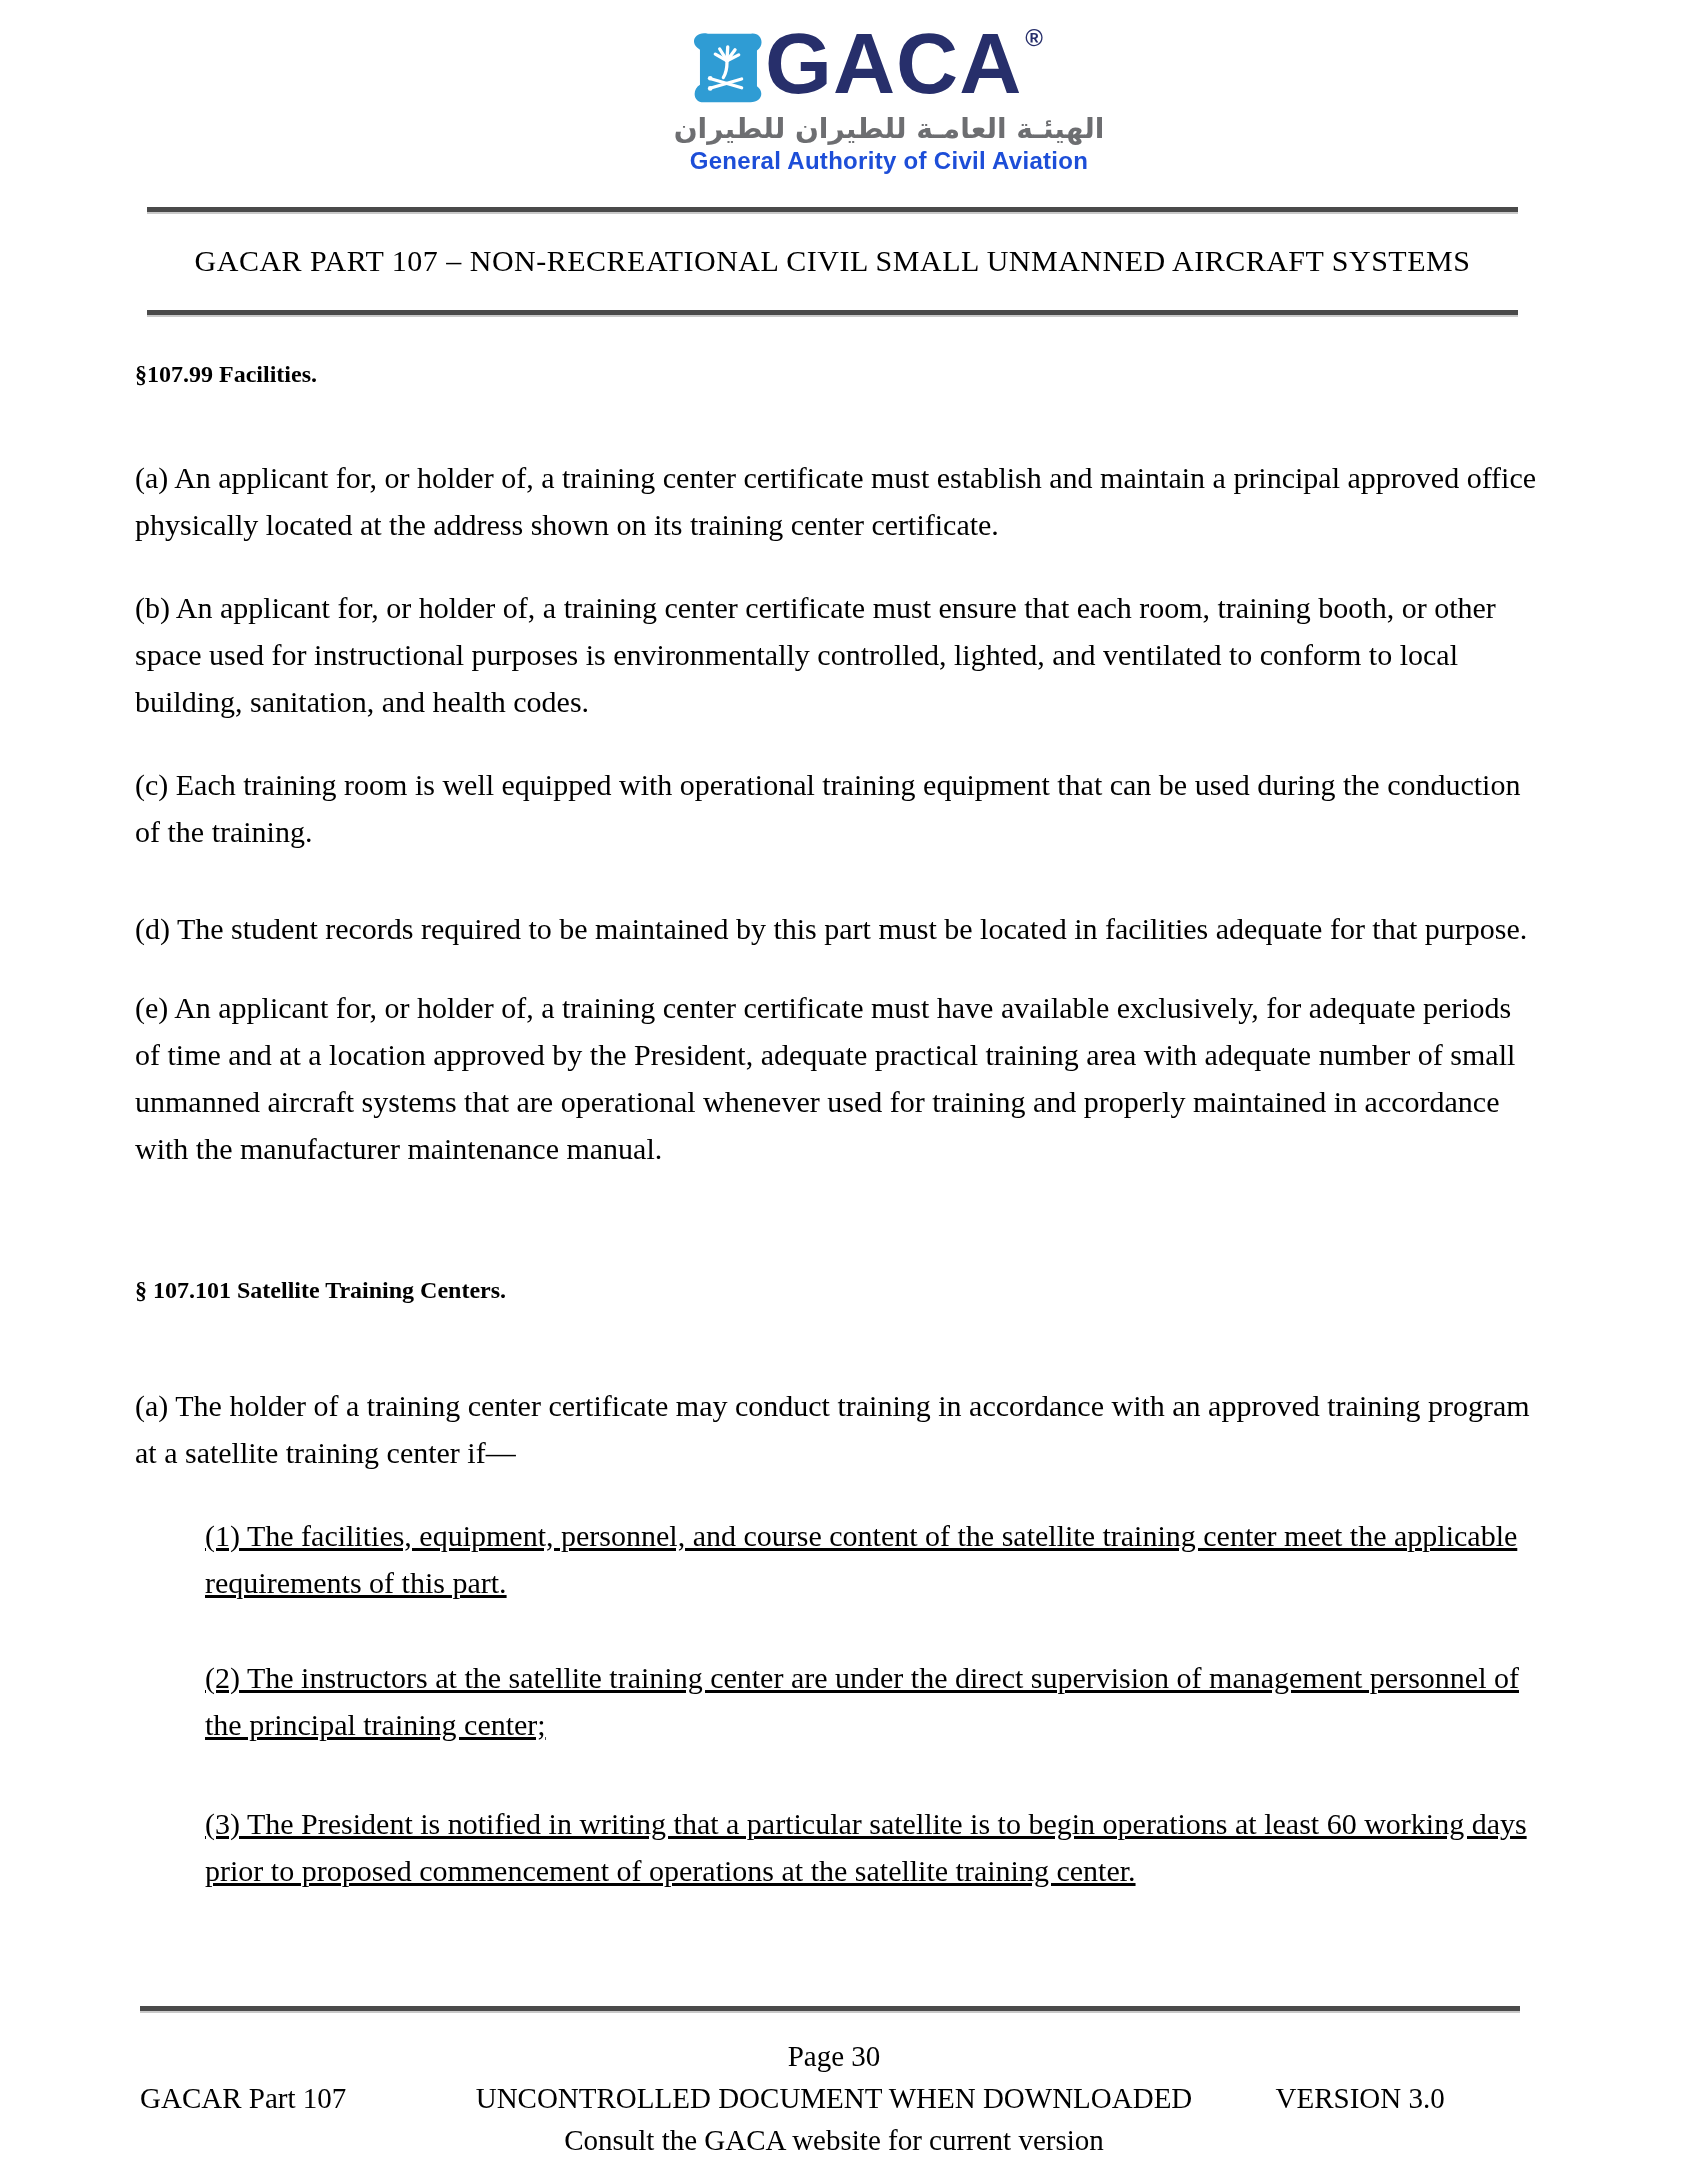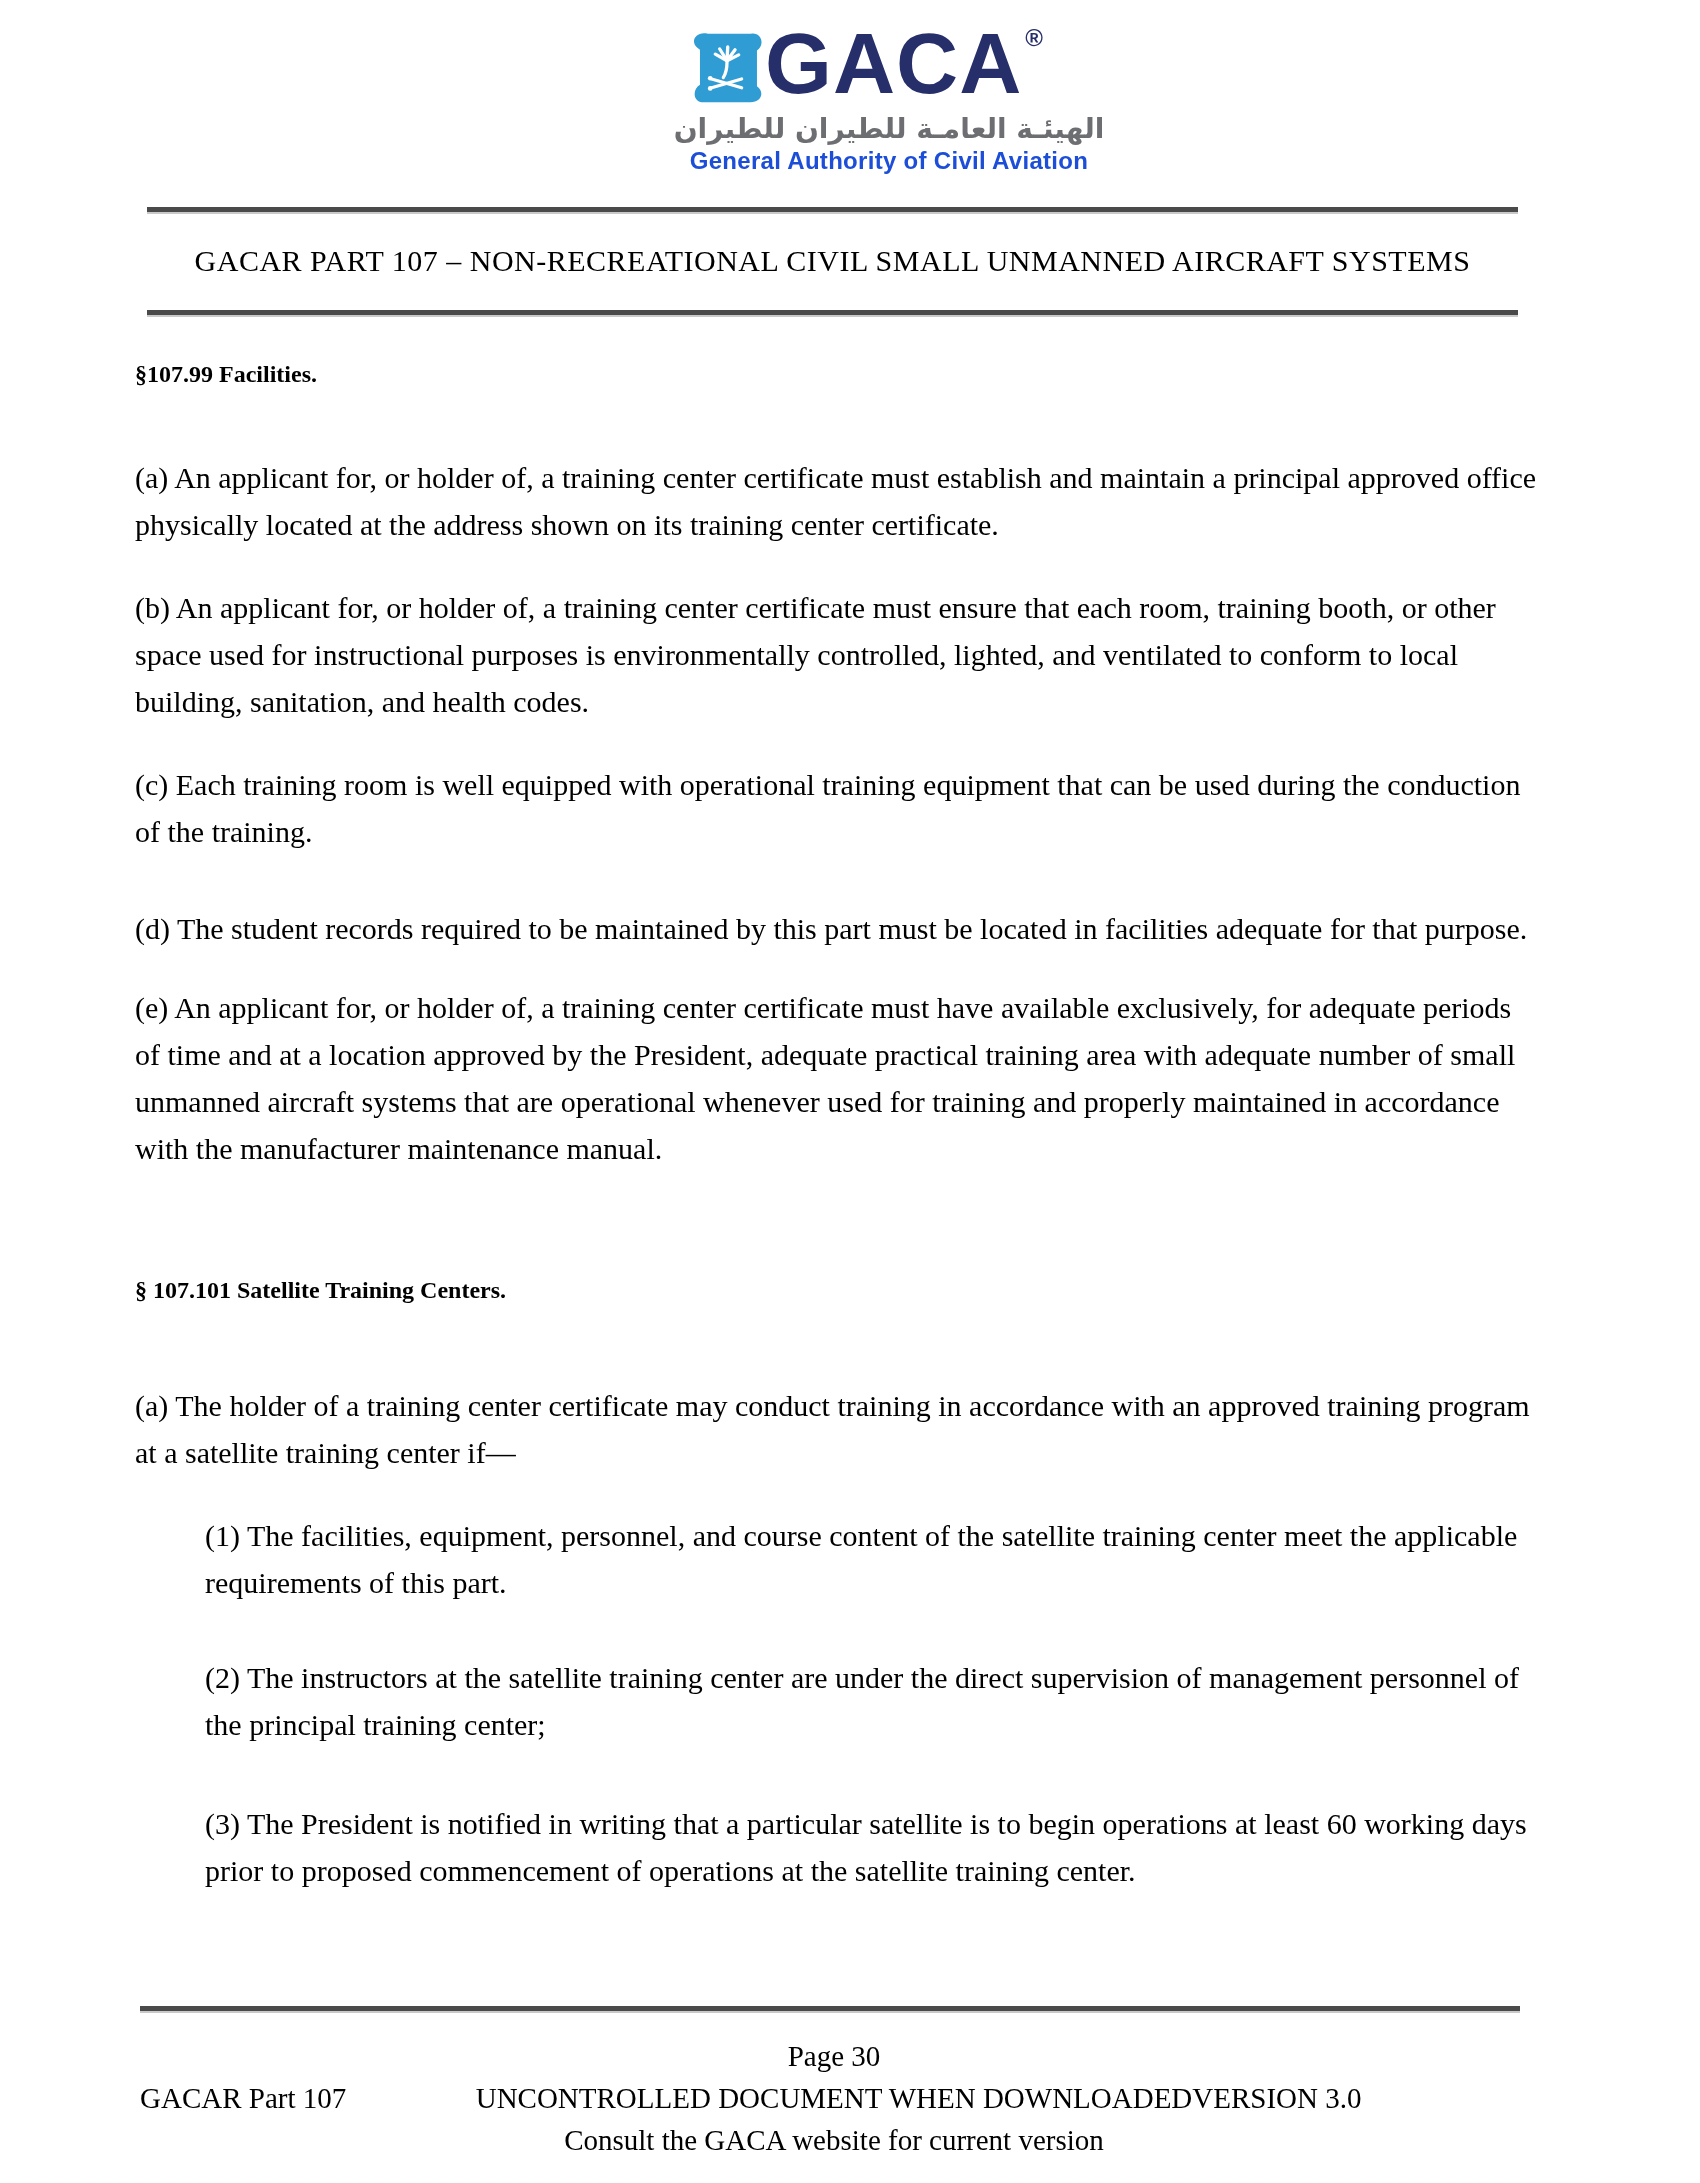--- a/index.html
+++ b/index.html
@@ -33,33 +33,33 @@
   
   .doc-title { position:absolute; top:244px; left:147px; width:1371px;
     text-align:center; font-size:30px; letter-spacing:0.5px; white-space:nowrap; }
 
   
   .doc-body { position:absolute; top:352px; left:135px; width:1402px;
     font-size:30px; line-height:47px; text-align:left; }
   .doc-body h2 { font-size:24px; line-height:44px; font-weight:bold; margin:0 0 58px 0; }
   .doc-body h2.second { margin-top:96px; margin-bottom:70px; }
   .doc-body p { margin:0 0 36px 0; }
-  .doc-body p.indent { margin-left:70px; }
+  .doc-body p.indent { margin-left:70px;text-decoration:underline; }
   .mb32 { margin-bottom:32px !important; }
   .mb48 { margin-bottom:48px !important; }
   .mb50 { margin-bottom:50px !important; }
   .mb52 { margin-bottom:52px !important; }
 
   
   .doc-footer { position:absolute; top:2038px; left:140px; width:1388px;
     font-size:29px; line-height:36px; text-align:center; }
   .footer-row { display:flex; align-items:baseline; margin-top:6px; }
   .footer-row .fl { flex:1; text-align:left; }
   .footer-row .fc { flex:0 0 auto; text-align:center; }
-  .footer-row .fr { flex:1; text-align:left; }
+  .footer-row .fr { flex:1; text-align:center; }
   .footer-note { margin-top:6px; }
 </style>
 </head>
 <body>
 
 <div class="page">
 
   <div class="logo-block">
     <div class="logo-row">
       <svg class="flag-icon" viewBox="0 0 104 104" xmlns="http://www.w3.org/2000/svg">

